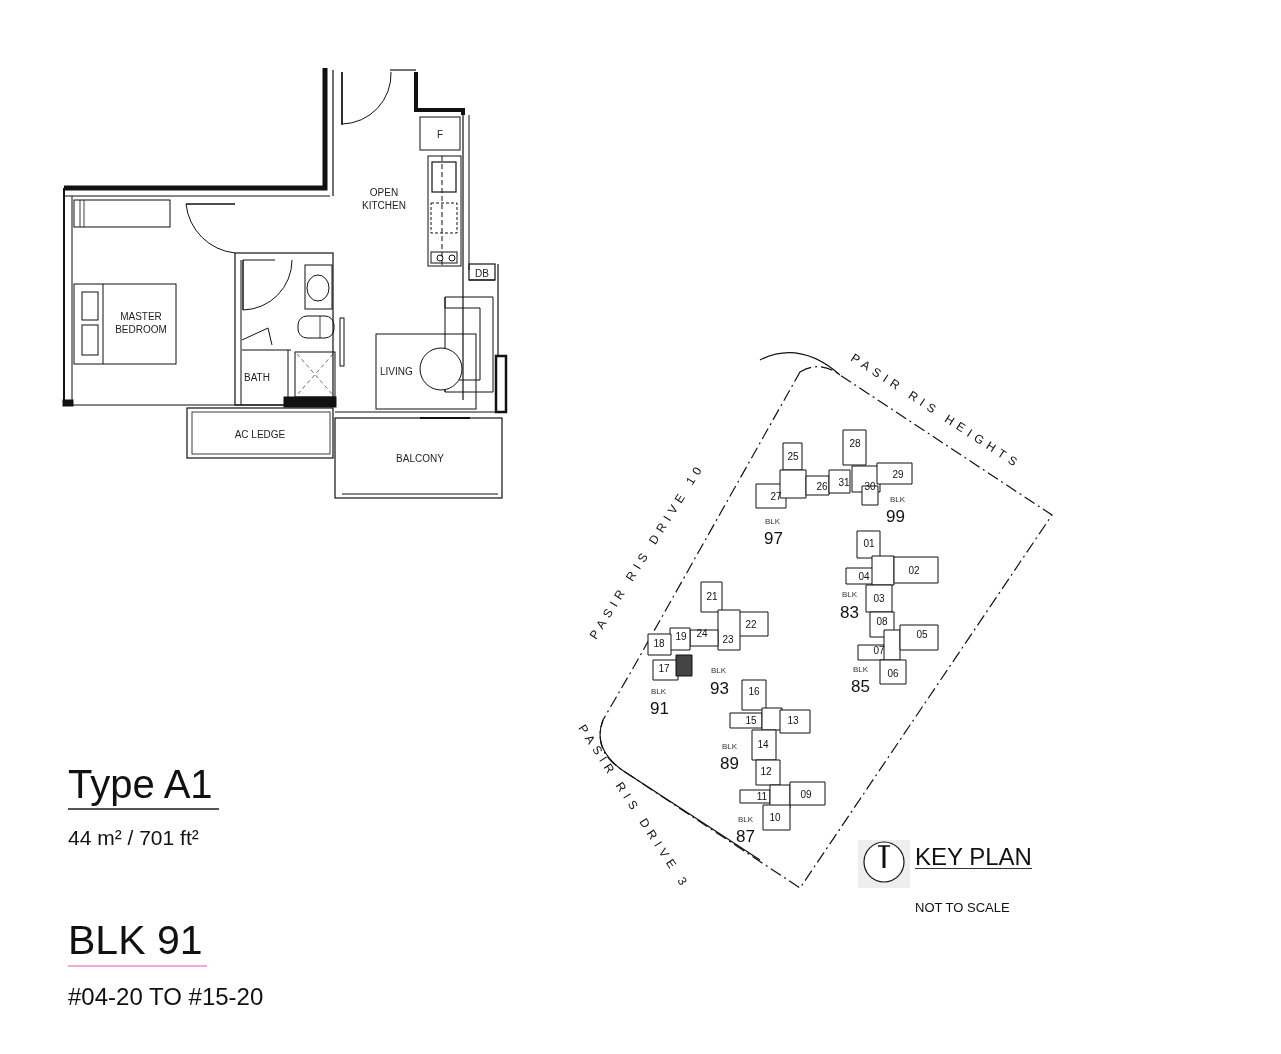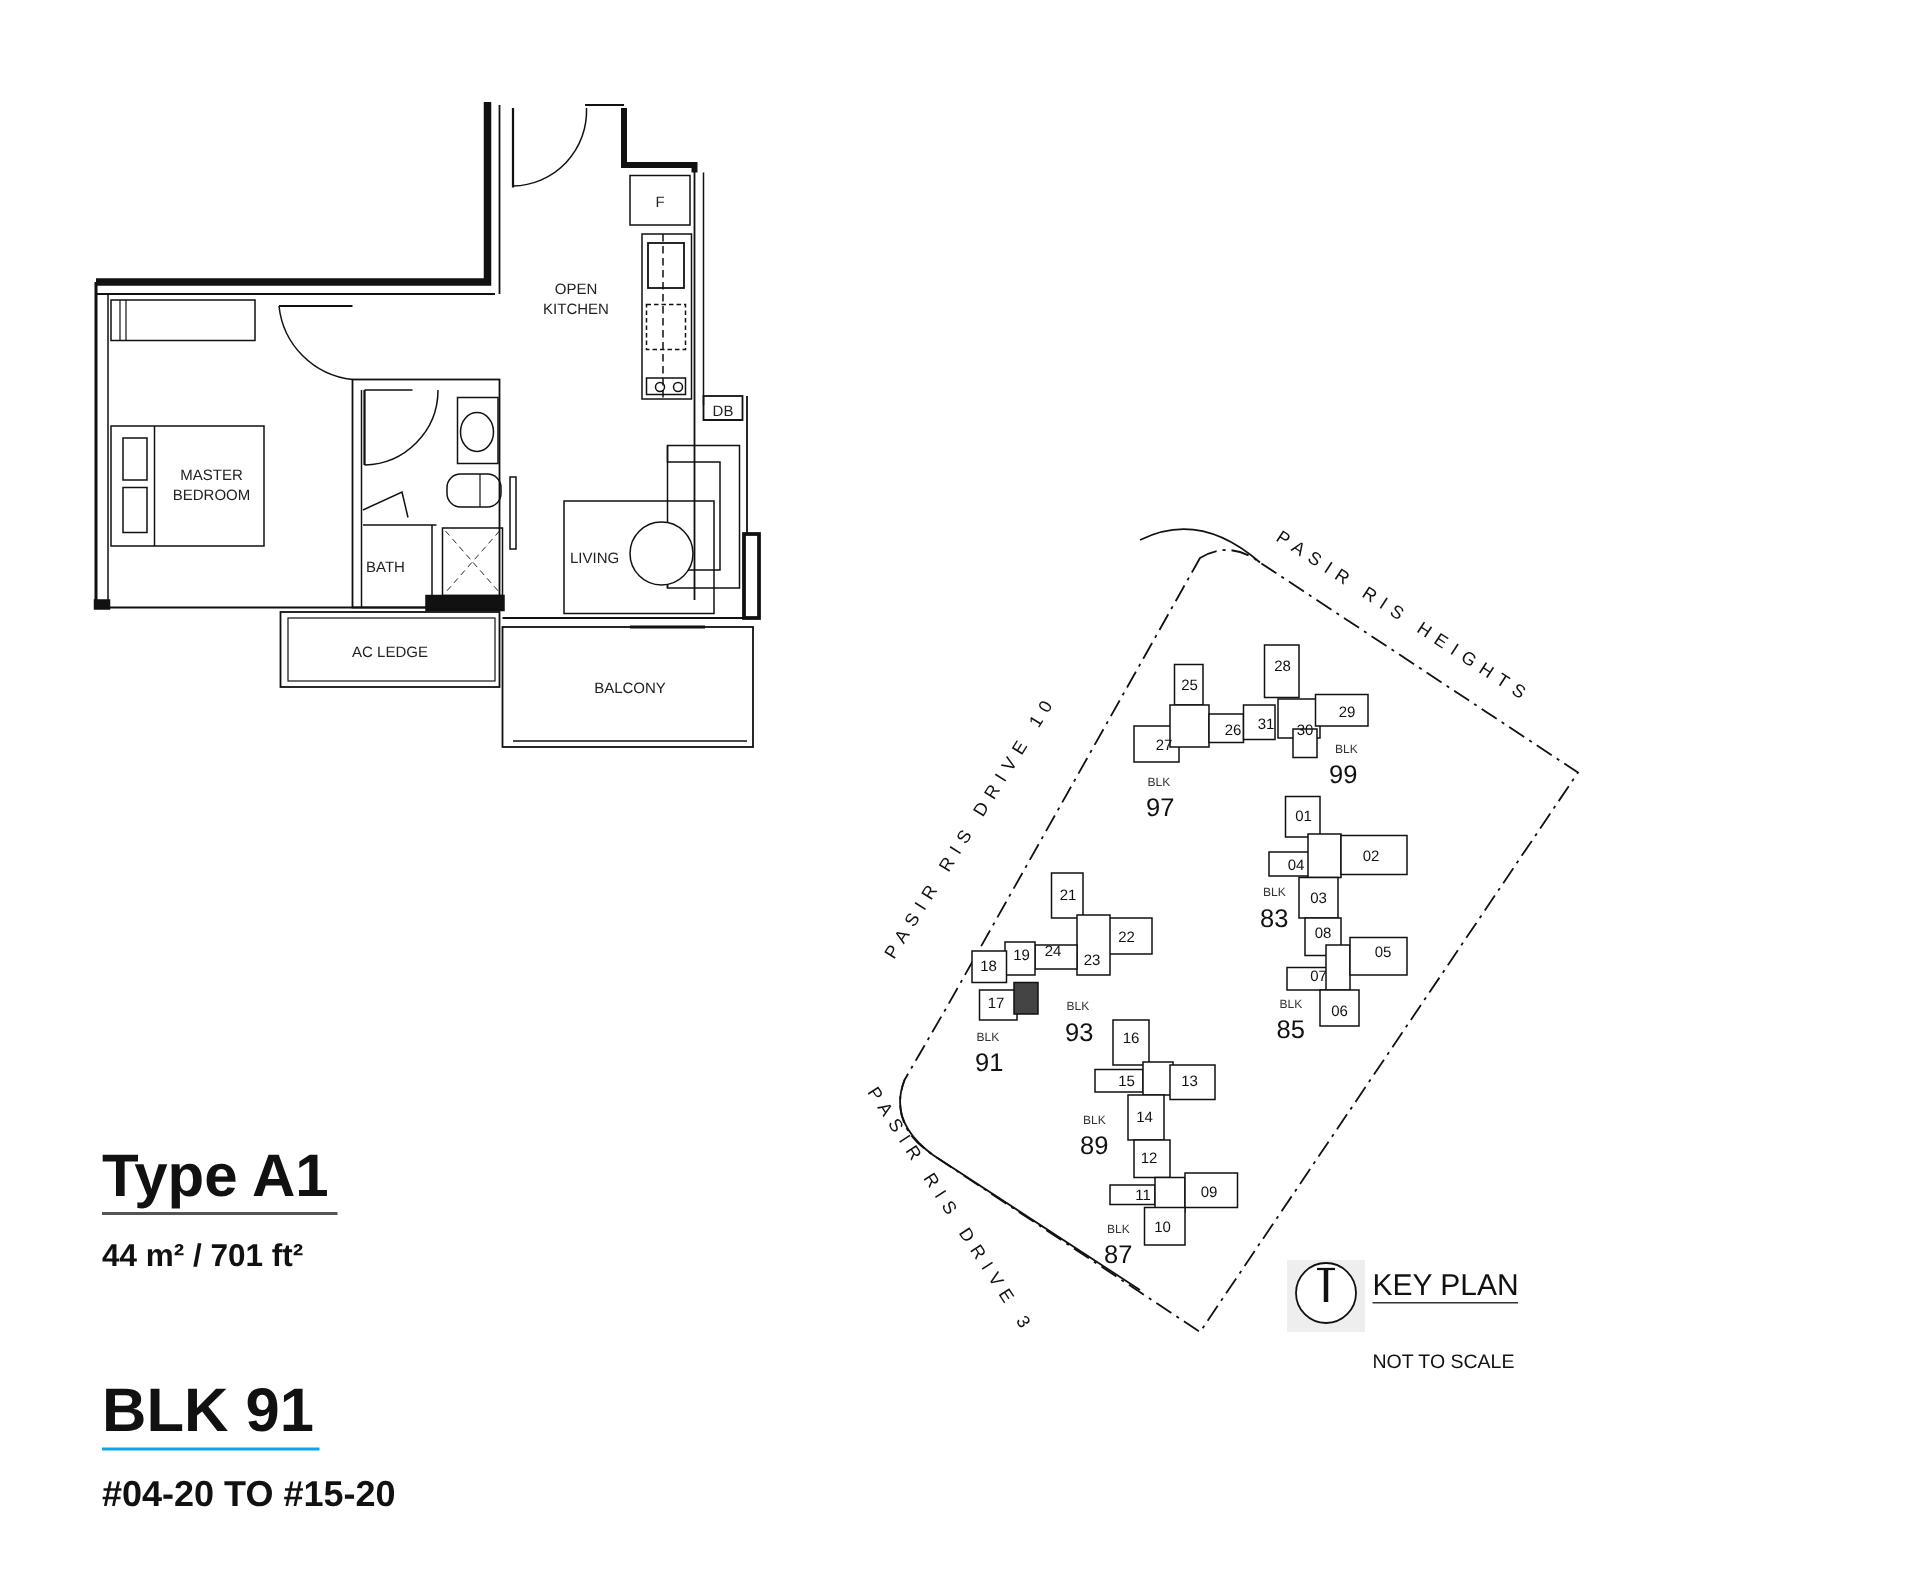--- a/index.html
+++ b/index.html
@@ -4,26 +4,26 @@
 <style>
   html, body { margin: 0; padding: 0; background: #ffffff; }
   body { width: 1281px; height: 1054px; position: relative; overflow: hidden;
          font-family: "Liberation Sans", sans-serif; color: #111; }
   svg { position: absolute; left: 0; top: 0; }
   .room-label { font-family: "Liberation Sans", sans-serif; font-size: 10px; fill: #222; }
   .blk-small { font-family: "Liberation Sans", sans-serif; font-size: 8px; fill: #333; }
   .blk-big { font-family: "Liberation Sans", sans-serif; font-size: 17px; fill: #111; }
   .unit-no { font-family: "Liberation Sans", sans-serif; font-size: 10px; fill: #111; }
   .road { font-family: "Liberation Sans", sans-serif; font-size: 12px; fill: #111; letter-spacing: 5px; }
-  .info { position: absolute; left: 68px; font-weight: bold; }
+  .info { position: absolute; left: 68px; }
   #type-title { top: 760px; font-size: 40px; line-height: 48px; border-bottom: 2px solid #555; padding-right: 6px; }
   #area { top: 826px; font-size: 21px; }
-  #blk-title { top: 915px; font-size: 41px; line-height: 50px; border-bottom: 2px solid #0ea5e9; padding-right: 4px; }
+  #blk-title { top: 915px; font-size: 41px; line-height: 50px; border-bottom: 2px solid #f9a8d4; padding-right: 4px; }
   #units { top: 983px; font-size: 24px; }
-  #keyplan-title { position: absolute; left: 915px; top: 846px; font-size: 20px; line-height: 22px; border-bottom: 1.5px solid #333; }
+  #keyplan-title { position: absolute; left: 915px; top: 846px; font-size: 24px; line-height: 22px; border-bottom: 1.5px solid #333; }
   #keyplan-sub { position: absolute; left: 915px; top: 872px; font-size: 13px; margin-top: 28px; }
 </style>
 </head>
 <body>
 
 <svg width="1281" height="1054" viewBox="0 0 1281 1054">
 
   <g stroke="#111" fill="none">
 
     <path d="M64 188 H325 V68" stroke-width="5"></path>

